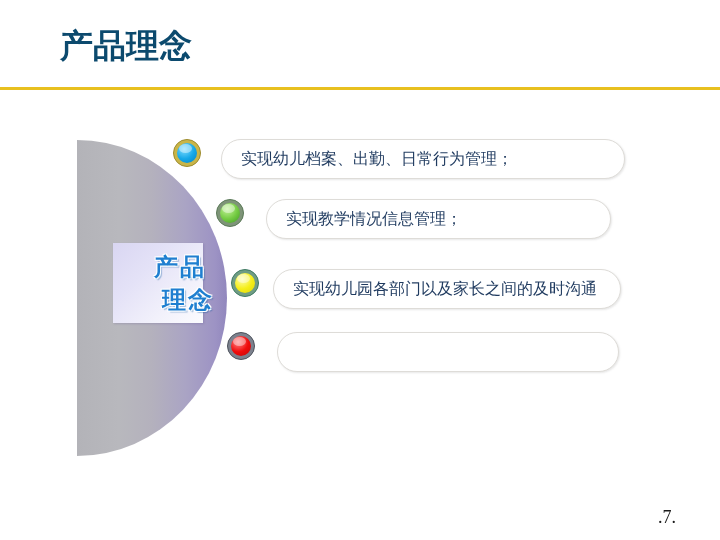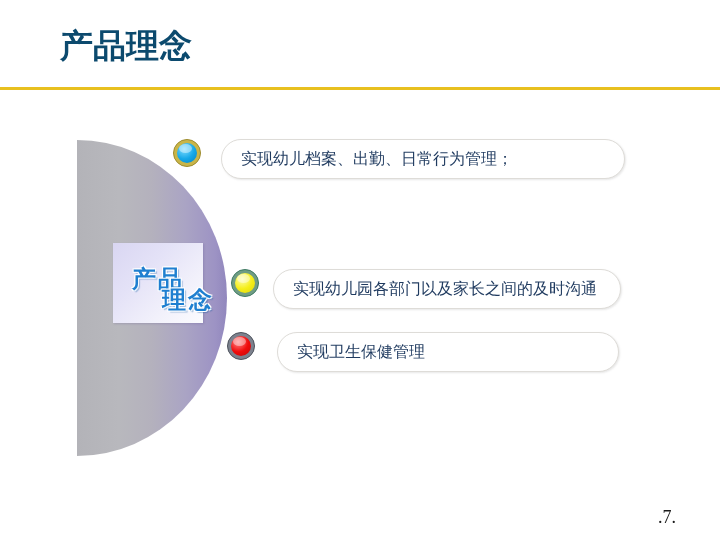--- a/index.html
+++ b/index.html
@@ -81,21 +81,21 @@
     font-weight: bold;
     color: #1f7fd0;
     letter-spacing: 2px;
     text-shadow:
       -1px -1px 0 #ffffff,
        1px -1px 0 #ffffff,
       -1px  1px 0 #ffffff,
        1px  1px 0 #eaf4fd,
        2px  2px 1px rgba(20,90,160,0.35);
   }
-  #cl-line1 { top: 20px; }
+  #cl-line1 { top: 8px; padding-left: 22px; }
   #cl-line2 { top: 41px; margin-left: 30px; }
 
   
   .bullet-row {
     position: absolute;
     height: 42px;
   }
 
   .bullet-dot {
     position: absolute;
@@ -179,37 +179,45 @@
   <div class="bullet-row" style="left:173px; top:139px; width:460px;">
     <div class="bullet-dot">
       <div class="ring" style="background:#c9b548; border:1px solid #9d8b2e;"></div>
       <div class="core" style="background:radial-gradient(circle at 36% 30%, #7fdcff 0%, #16a8e8 52%, #0483c4 100%);"></div>
       <div class="gloss"></div>
     </div>
     <div class="bullet-pill" style="left:48px; width:404px;"></div>
     <div class="bullet-text" style="left:68px;">实现幼儿档案、出勤、日常行为管理；</div>
   </div>
 
+  <div class="bullet-row" style="left:216px; top:199px; width:420px;">
+    <div class="bullet-dot">
+      <div class="ring" style="background:#7e9478; border:1px solid #5b7a58;"></div>
+      <div class="core" style="background:radial-gradient(circle at 36% 30%, #c3f29a 0%, #76cc44 52%, #3e9a22 100%);"></div>
+      <div class="gloss"></div>
+    </div>
+    <div class="bullet-pill" style="left:50px; width:345px;"></div>
+    <div class="bullet-text" style="left:70px;">实现教学情况信息管理；</div>
+  </div>
 
   <div class="bullet-row" style="left:231px; top:269px; width:450px;text-decoration:underline;">
     <div class="bullet-dot">
       <div class="ring" style="background:#6f9c84; border:1px solid #3f7a63;"></div>
       <div class="core" style="background:radial-gradient(circle at 36% 30%, #fdfdb0 0%, #f5ee18 52%, #ded70a 100%);"></div>
       <div class="gloss"></div>
     </div>
     <div class="bullet-pill" style="left:42px; width:348px;"></div>
     <div class="bullet-text" style="left:62px;">实现幼儿园各部门以及家长之间的及时沟通</div>
   </div>
 
   <div class="bullet-row" style="left:227px; top:332px; width:400px;">
     <div class="bullet-dot">
       <div class="ring" style="background:#7c828e; border:1px solid #4d525c;"></div>
       <div class="core" style="background:radial-gradient(circle at 36% 30%, #ff8585 0%, #f00c0c 52%, #c00505 100%);"></div>
       <div class="gloss"></div>
     </div>
     <div class="bullet-pill" style="left:50px; width:342px;"></div>
-    <div class="bullet-text" style="left:70px;">实现卫生保健管理</div>
   </div>
 
 
   <div id="page-number">.7.</div>
 
 </div>
 
 </body></html>

